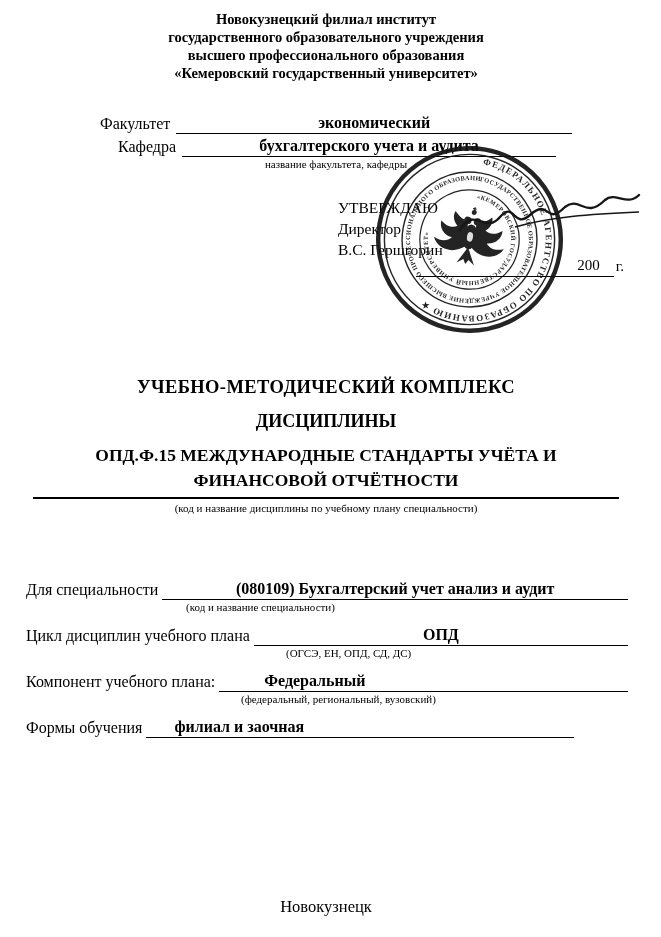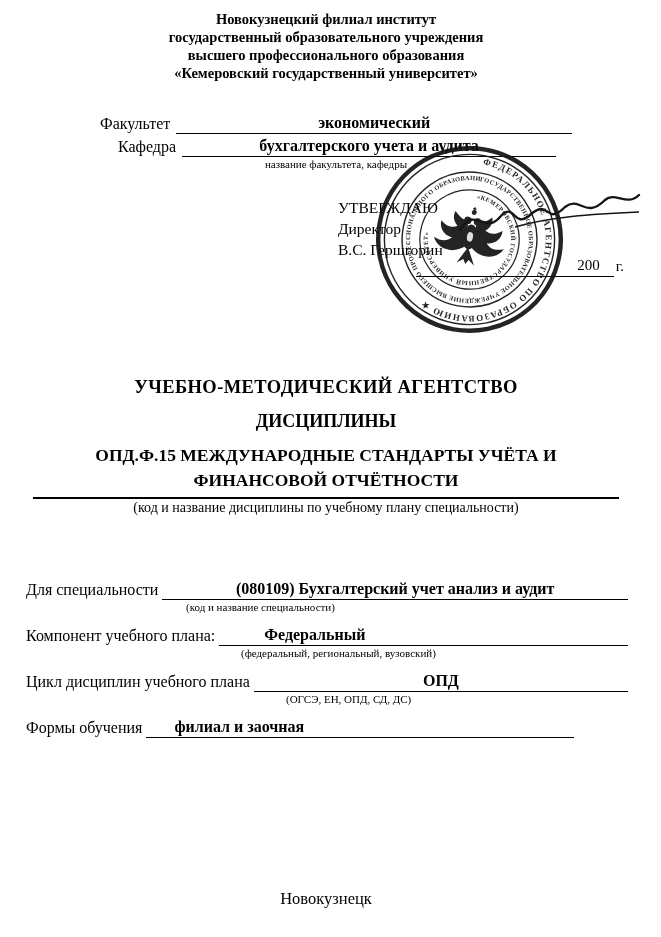--- a/index.html
+++ b/index.html
@@ -24,44 +24,44 @@
   .dl-suffix{padding-left:2px;}
 
   .stamp{position:absolute;left:372px;top:142px;opacity:0.93;}
   .signature{position:absolute;left:455px;top:185px;}
 
   .titleblock{margin-top:205px;text-align:center;font-weight:bold;}
   .t1{font-size:18.5px;letter-spacing:0.4px;margin-bottom:13px;}
   .t2{font-size:18px;margin-bottom:11px;}
   .t3{font-size:17.5px;line-height:25px;text-align:center;}
   .trule{border-top:2.2px solid #000;margin:4px 33px 2px 33px;}
-  .tcap{font-size:14px;font-weight:normal;line-height:14px;font-family:Liberation Serif, serif;}
+  .tcap{font-size:11px;font-weight:normal;line-height:14px;font-family:Liberation Serif, serif;}
 
   .fields{margin-top:62px;padding-left:26px;padding-right:24px;font-size:16px;}
   .field{margin-bottom:8px;}
   .fieldrow{display:flex;align-items:flex-end;height:23px;line-height:21px;}
   .fieldrow .lbl{white-space:nowrap;padding-right:4px;}
   .fieldrow .fill{flex:1;border-bottom:1.6px solid #000;text-align:center;font-weight:bold;}
   .f3 .fill{text-align:left;padding-left:45px;}
   .f4 .fill{flex:0 0 400px;text-align:left;padding-left:28px;}
   .fcap{font-size:11px;line-height:15px;text-align:left;}
   .f1 .fcap{margin-left:160px;}
   .f2 .fcap{margin-left:260px;}
   .f3 .fcap{margin-left:215px;}
 
-  .footer{position:absolute;left:0;right:0;bottom:28px;text-align:center;font-size:16.5px;}
+  .footer{position:absolute;left:0;right:0;bottom:20px;text-align:center;font-size:16.5px;}
 </style>
 </head>
 <body>
 
 <div class="page">
 
   <div class="hdr">
     <div>Новокузнецкий филиал институт</div>
-    <div>государственный образовательного учреждения</div>
+    <div>государственного образовательного учреждения</div>
     <div>высшего профессионального образования</div>
     <div>«Кемеровский государственный университет»</div>
   </div>
 
   <div class="fac">
     <div class="frow">
       <span class="lbl">Факультет</span>
       <span class="fill"><span>экономический</span></span>
     </div>
     <div class="frow frow2">
@@ -119,52 +119,52 @@
       </g>
     </g>
   </svg>
 
   <svg class="signature" width="190" height="60" viewBox="0 0 190 60">
     <path d="M5,45 C20,20 30,50 45,32 C60,15 58,45 75,30 C95,12 90,42 110,22 C125,10 130,35 150,15 C160,6 172,22 184,10" fill="none" stroke="#161616" stroke-width="2.4" stroke-linecap="round"></path>
     <path d="M60,42 C95,32 135,29 184,27" fill="none" stroke="#161616" stroke-width="1.6"></path>
   </svg>
 
   <div class="titleblock">
-    <div class="t1">УЧЕБНО-МЕТОДИЧЕСКИЙ АГЕНТСТВО</div>
+    <div class="t1">УЧЕБНО-МЕТОДИЧЕСКИЙ КОМПЛЕКС</div>
     <div class="t2">ДИСЦИПЛИНЫ</div>
     <div class="t3">ОПД.Ф.15 МЕЖДУНАРОДНЫЕ СТАНДАРТЫ УЧЁТА И</div>
     <div class="t3">ФИНАНСОВОЙ ОТЧЁТНОСТИ</div>
     <div class="trule"></div>
     <div class="tcap">(код и название дисциплины по учебному плану специальности)</div>
   </div>
 
   <div class="fields">
 
     <div class="field f1">
       <div class="fieldrow">
         <span class="lbl">Для специальности</span>
         <span class="fill"><span>(080109) Бухгалтерский учет анализ и аудит</span></span>
       </div>
       <div class="fcap">(код и название специальности)</div>
     </div>
 
+    <div class="field f2">
+      <div class="fieldrow">
+        <span class="lbl">Цикл дисциплин учебного плана</span>
+        <span class="fill"><span>ОПД</span></span>
+      </div>
+      <div class="fcap">(ОГСЭ, ЕН, ОПД, СД, ДС)</div>
+    </div>
+
     <div class="field f3">
       <div class="fieldrow">
         <span class="lbl">Компонент учебного плана:</span>
         <span class="fill"><span>Федеральный</span></span>
       </div>
       <div class="fcap">(федеральный, региональный, вузовский)</div>
-    </div>
-
-    <div class="field f2">
-      <div class="fieldrow">
-        <span class="lbl">Цикл дисциплин учебного плана</span>
-        <span class="fill"><span>ОПД</span></span>
-      </div>
-      <div class="fcap">(ОГСЭ, ЕН, ОПД, СД, ДС)</div>
     </div>
 
     <div class="field f4">
       <div class="fieldrow">
         <span class="lbl">Формы обучения</span>
         <span class="fill"><span>филиал и заочная</span></span>
       </div>
     </div>
 
   </div>

